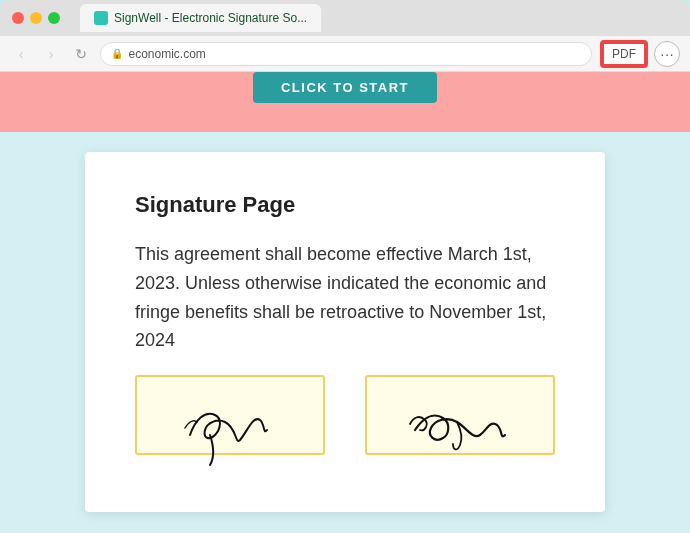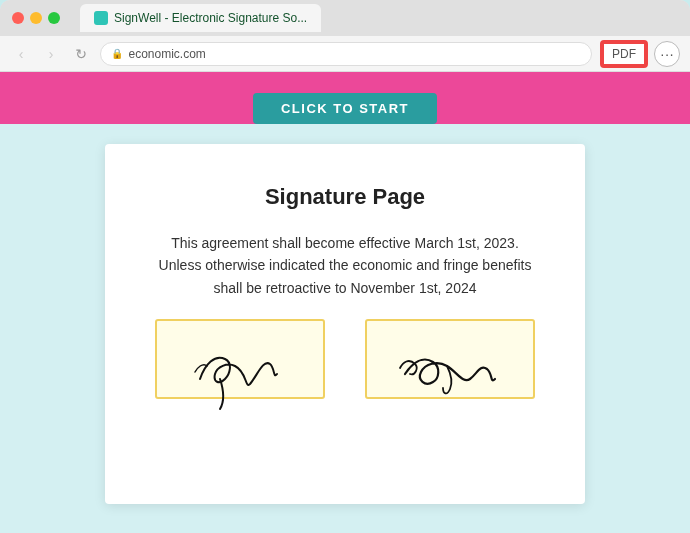--- a/index.html
+++ b/index.html
@@ -145,24 +145,24 @@
 
     
     .browser-content {
       background: #d4f0f2;
       height: calc(533px - 72px);
       overflow: hidden;
     }
 
     
     .start-banner {
-      background: #ec4899;
-      height: 52px;
-      display: flex;
-      align-items: flex-end;
+      background: #fca5a5;
+      height: 60px;
+      display: flex;
+      align-items: flex-start;
       justify-content: center;
     }
 
     .start-btn {
       background: #2a9d9f;
       color: white;
       border: none;
       border-radius: 4px;
       padding: 8px 28px;
       font-size: 13px;
@@ -176,37 +176,36 @@
     .doc-area {
       background: #d4f0f2;
       display: flex;
       align-items: flex-start;
       justify-content: center;
       padding: 20px 0;
     }
 
     .doc-page {
       background: white;
-      width: 480px;
+      width: 520px;
       min-height: 360px;
       border-radius: 4px;
       box-shadow: 0 2px 12px rgba(0,0,0,0.1);
       padding: 40px 50px 30px 50px;
-      text-align: center;
     }
 
     .doc-title {
       font-size: 22px;
       font-weight: 700;
       color: #222;
       margin-bottom: 22px;
     }
 
     .doc-body {
-      font-size: 14px;
+      font-size: 18px;
       color: #333;
       line-height: 1.6;
       margin-bottom: 20px;
     }
 
     
     .sig-area {
       display: flex;
       gap: 40px;
       margin-top: 20px;

